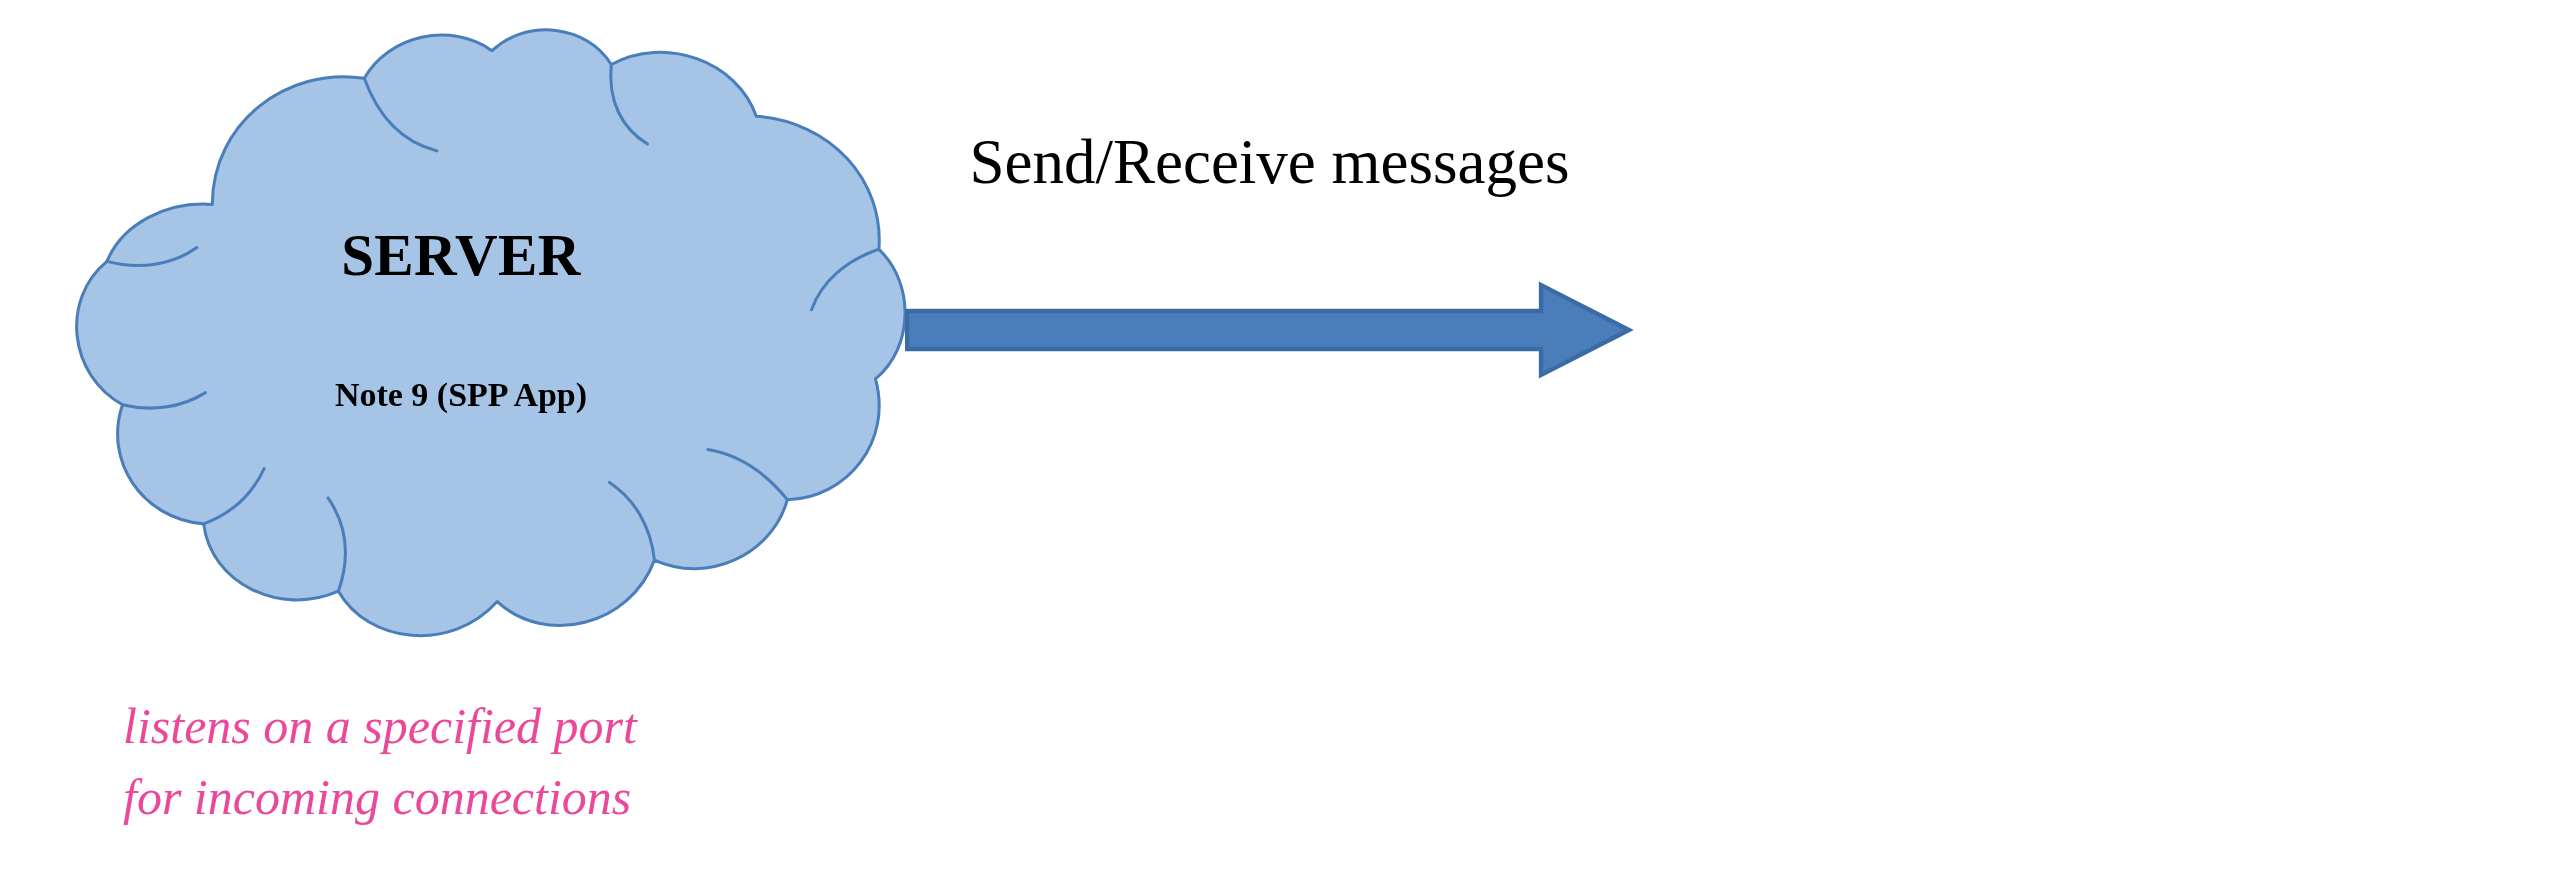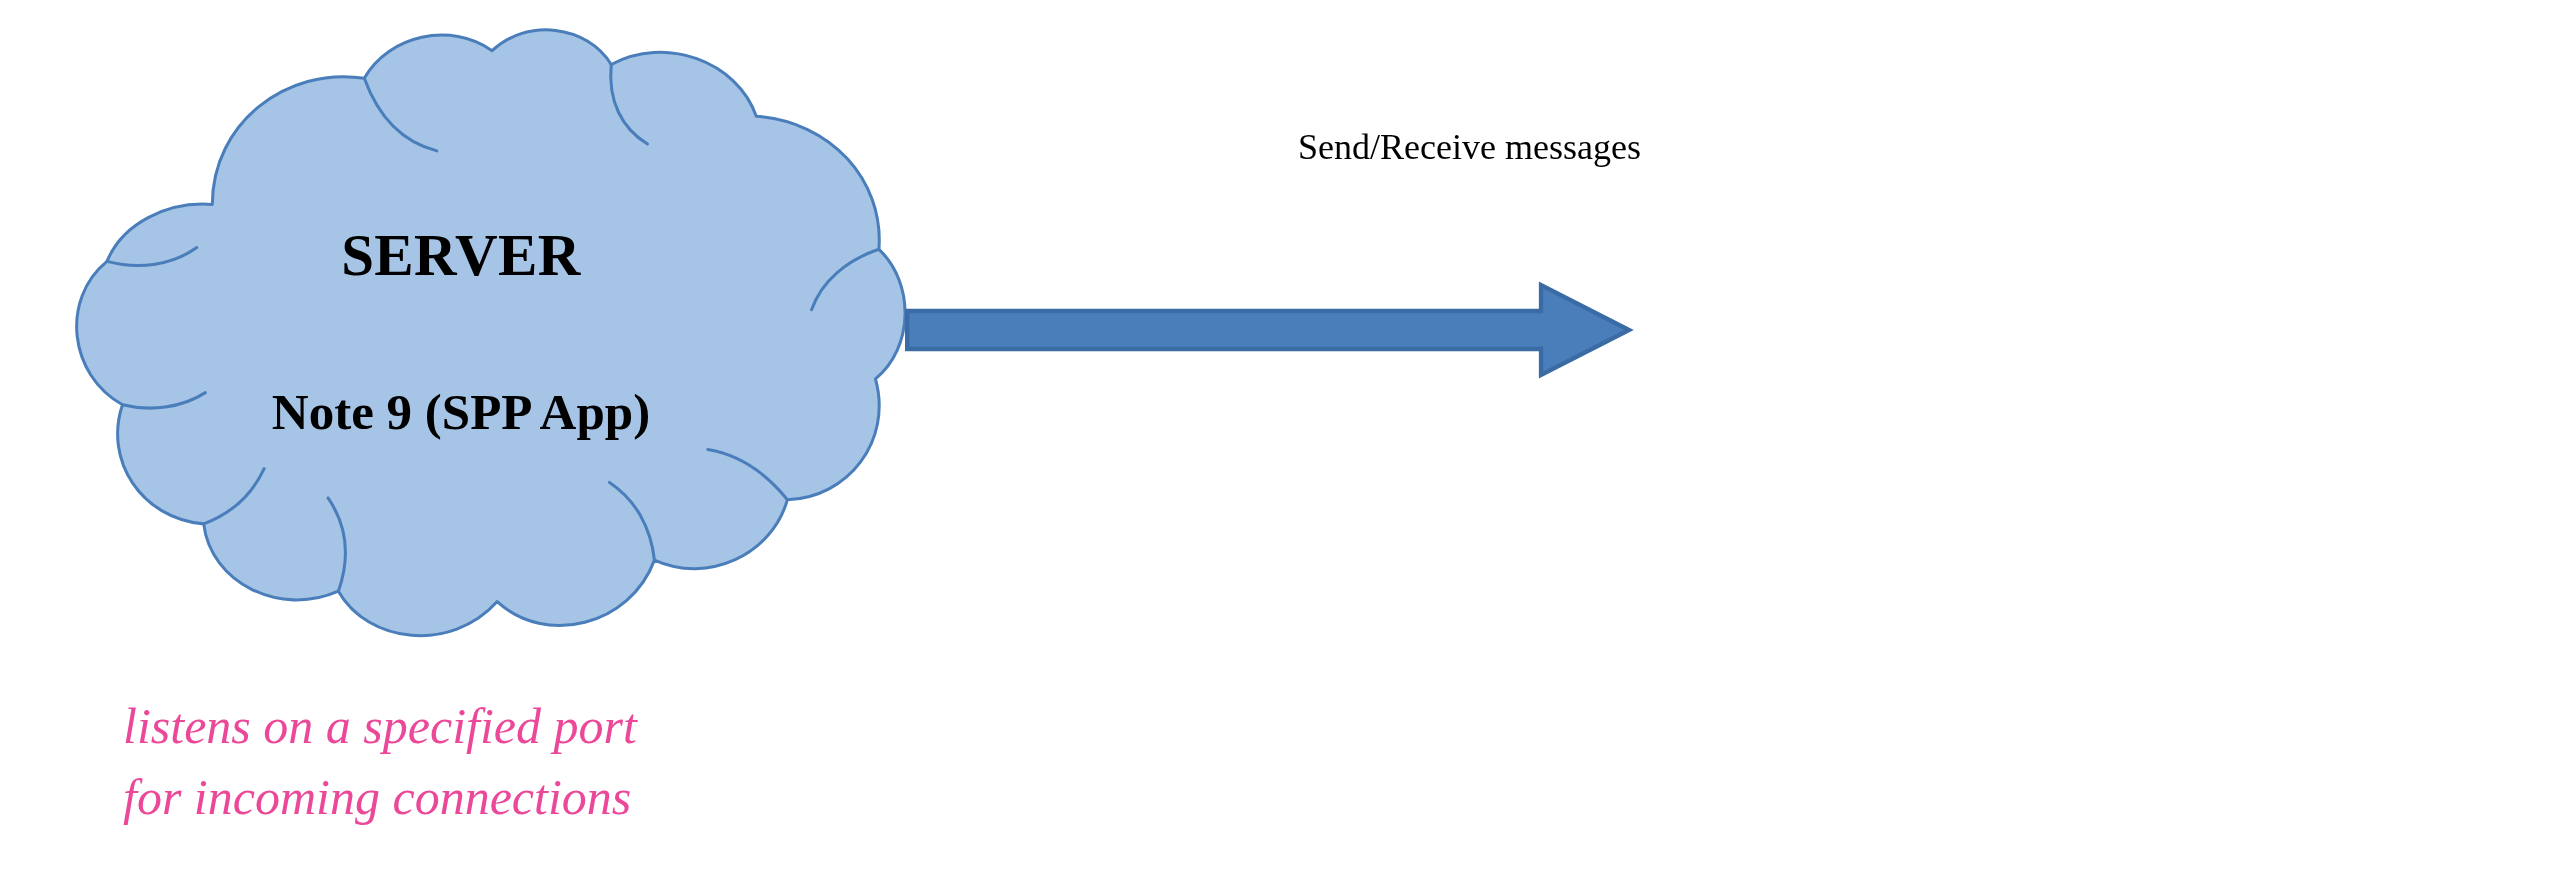--- a/index.html
+++ b/index.html
@@ -43,47 +43,46 @@
     font-family: "Liberation Serif", "DejaVu Serif", serif;
     font-weight: bold;
     font-size: 59px;
     line-height: 1.05;
     letter-spacing: 0.4px;
     white-space: nowrap;
   }
   .cloud-subtitle {
     font-family: "Liberation Serif", "DejaVu Serif", serif;
     font-weight: bold;
-    font-size: 51px;
+    font-size: 34px;
     line-height: 1.05;
     white-space: nowrap;
-    margin-top: 9px;
   }
   .cloud-gap {
     height: 90px;
   }
 
   
   #flow-arrow {
     position: absolute;
     left: 902px;
     top: 278px;
   }
   #flow-arrow svg { display: block; }
 
   
   #arrow-caption {
     position: absolute;
     left: 898px;
     top: 128px;
     width: 743px;
-    text-align: right;
+    text-align: center;
     font-family: "Liberation Serif", "DejaVu Serif", serif;
     font-weight: normal;
-    font-size: 36px;
+    font-size: 63px;
     line-height: 1.1;
     color: #000000;
     white-space: nowrap;
   }
 
   
   .bottom-caption {
     position: absolute;
     font-family: "Liberation Serif", "DejaVu Serif", serif;
     font-style: italic;

